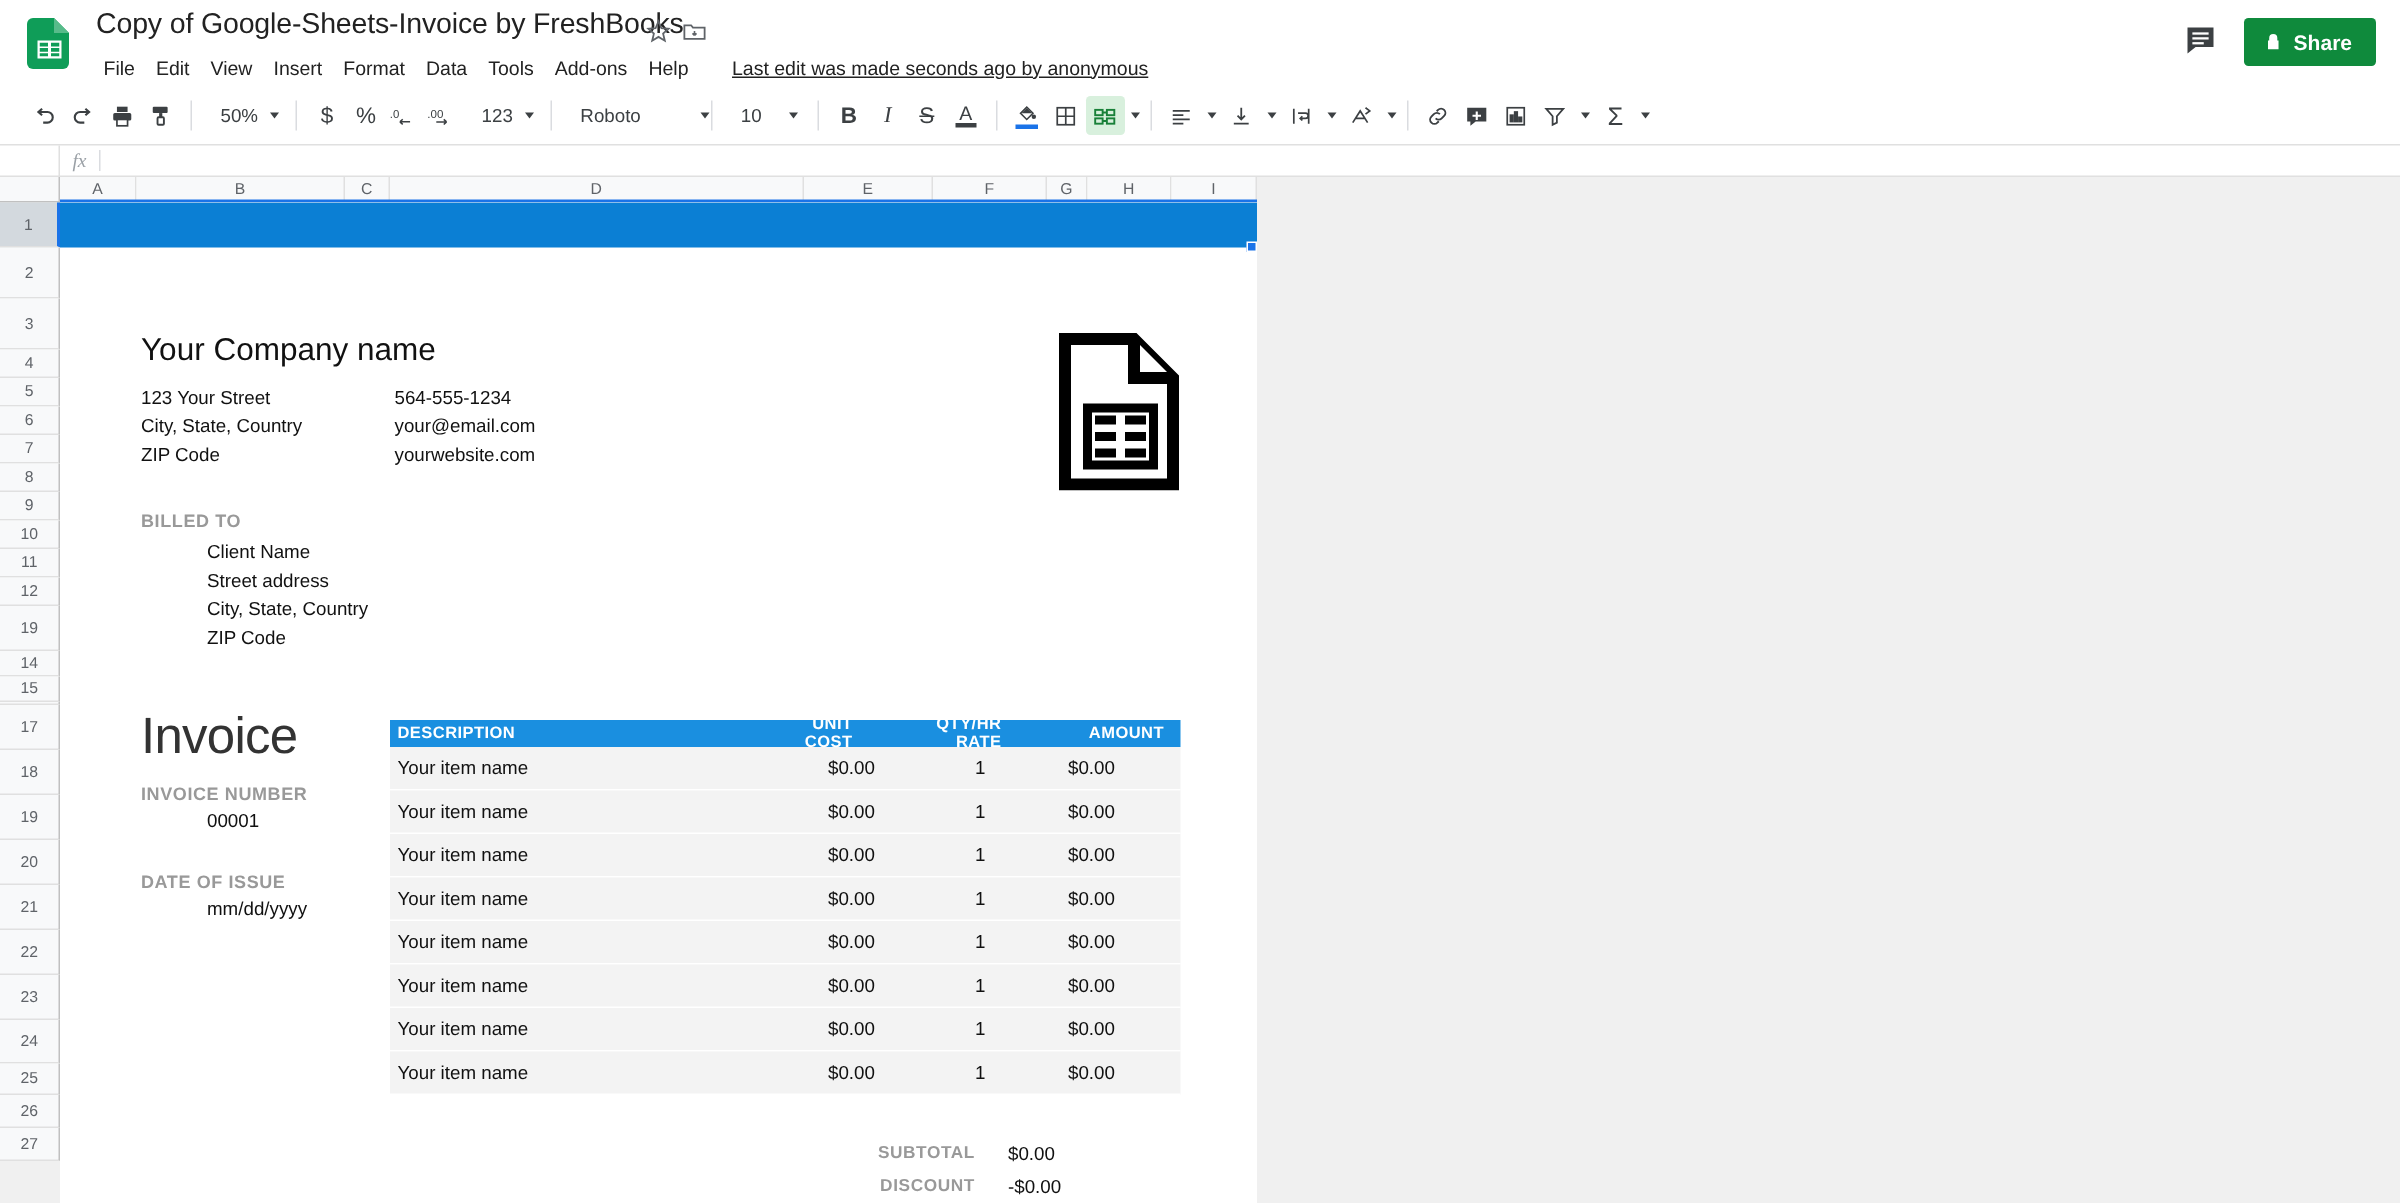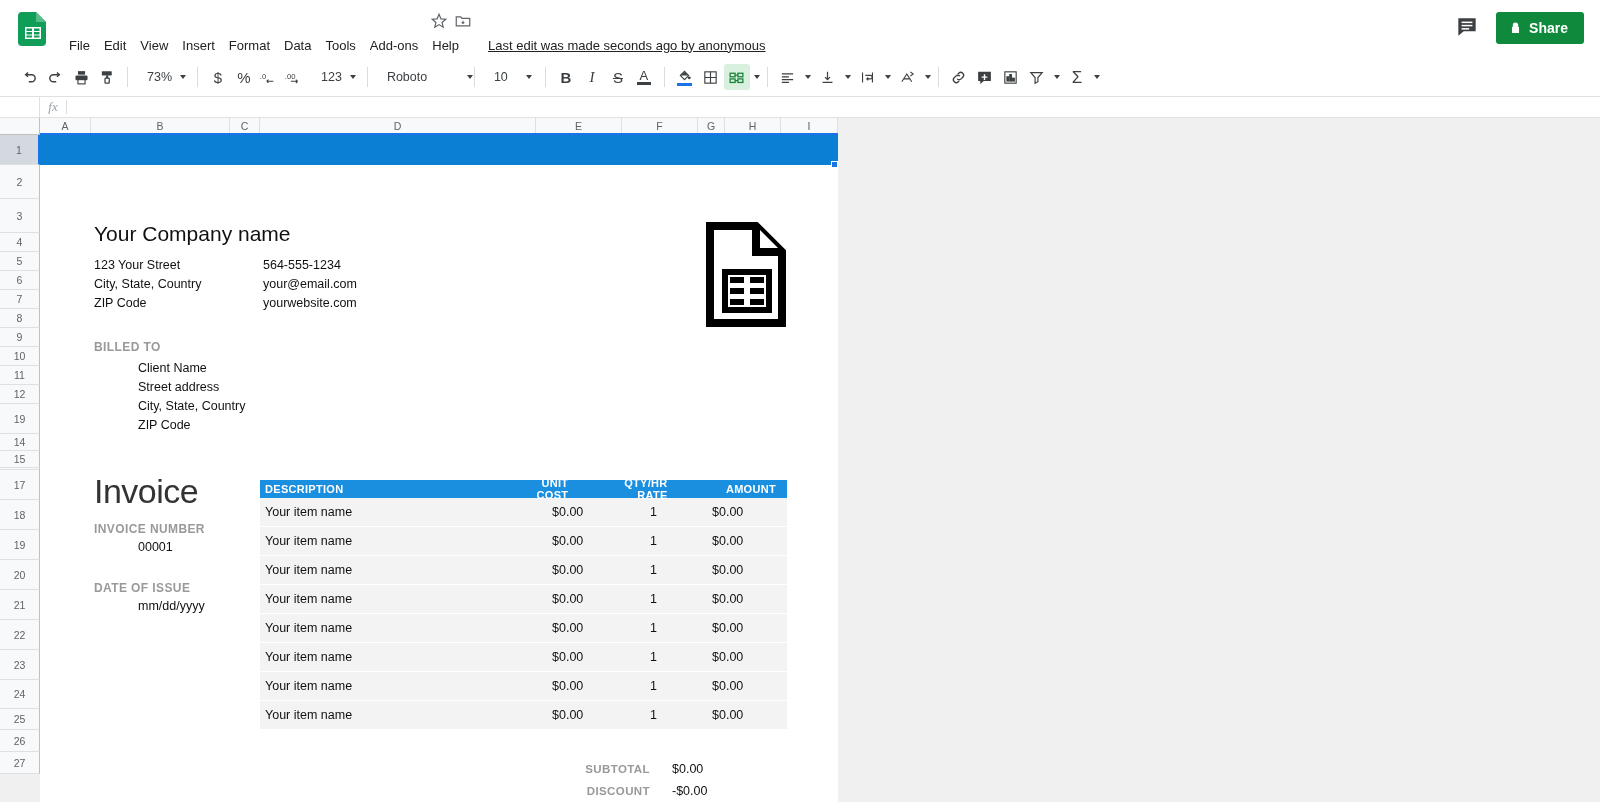--- a/index.html
+++ b/index.html
@@ -140,20 +140,21 @@
       <rect x="7" y="15" width="16" height="12" fill="#fff"></rect>
       <rect x="8.5" y="16.5" width="5.5" height="2.5" fill="#0f9d58"></rect>
       <rect x="16" y="16.5" width="5.5" height="2.5" fill="#0f9d58"></rect>
       <rect x="8.5" y="20" width="5.5" height="2.5" fill="#0f9d58"></rect>
       <rect x="16" y="20" width="5.5" height="2.5" fill="#0f9d58"></rect>
       <rect x="8.5" y="23.5" width="5.5" height="2" fill="#0f9d58"></rect>
       <rect x="16" y="23.5" width="5.5" height="2" fill="#0f9d58"></rect>
     </svg>
   </div>
 
+  <div class="title-text">Copy of Google-Sheets-Invoice by FreshBooks</div>
 
   <div class="star-icon">
     <svg width="18" height="18" viewBox="0 0 24 24" fill="none" stroke="#5f6368" stroke-width="1.6">
       <polygon points="12,3 14.6,9.1 21,9.6 16.1,13.9 17.6,20.2 12,16.8 6.4,20.2 7.9,13.9 3,9.6 9.4,9.1"></polygon>
     </svg>
   </div>
 
   <div class="movefolder-icon">
     <svg width="18" height="18" viewBox="0 0 24 24" fill="none" stroke="#5f6368" stroke-width="1.6">
       <path d="M3 6.5h6l1.6 2H21v10H3z"></path>
@@ -215,21 +216,21 @@
     <svg width="17" height="17" viewBox="0 0 24 24" fill="#3c4043">
       <rect x="4" y="3" width="14" height="6" rx="1"></rect>
       <rect x="10" y="9" width="3" height="4"></rect>
       <rect x="8.5" y="13" width="6" height="7" rx="1" fill="none" stroke="#3c4043" stroke-width="1.8"></rect>
     </svg>
   </div>
 
   <div class="tb-sep"></div>
 
   <div class="zoom-box">
-    <span class="tb-text">73%</span>
+    <span class="tb-text">50%</span>
     <span class="caret"></span>
   </div>
 
   <div class="tb-sep"></div>
 
   <div class="tb">
       <span class="tb-glyph">$</span>
     </div>
   <div class="tb">
       <span class="tb-glyph">%</span>

